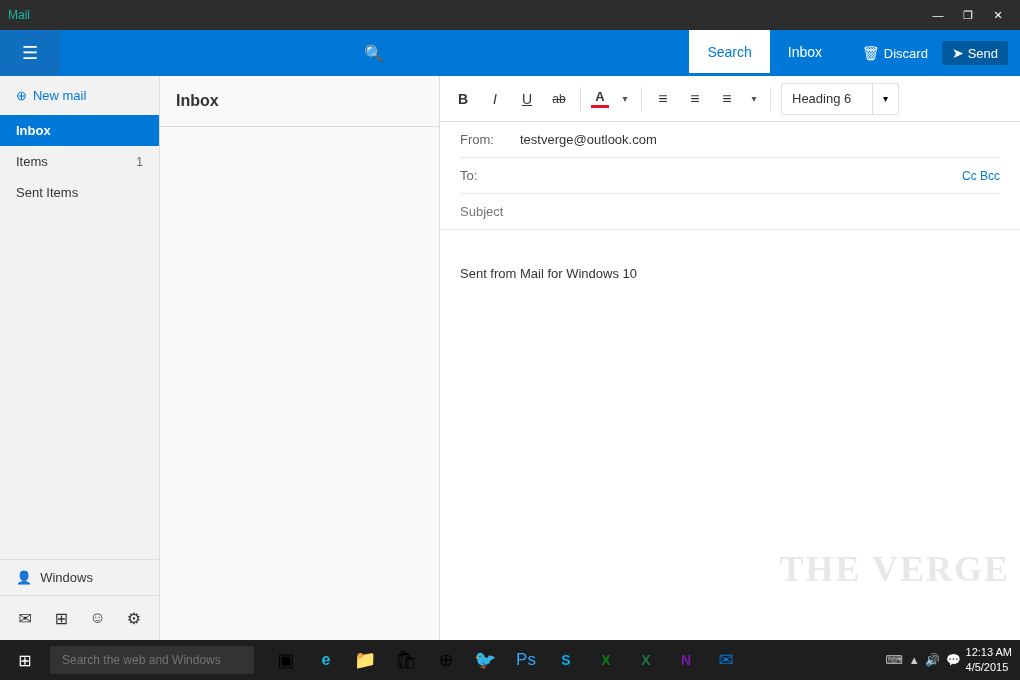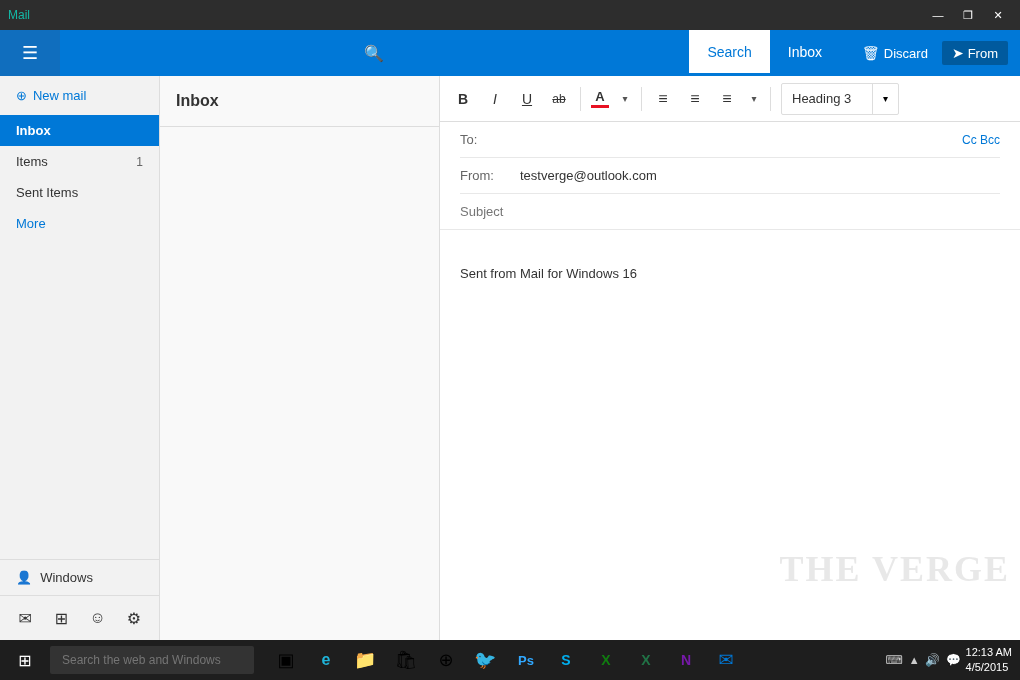--- a/index.html
+++ b/index.html
@@ -283,21 +283,21 @@
         <span>Inbox</span>
       </div>
     </div>
     <div class="toolbar-actions">
       <button class="action-btn">
         <span style="font-size:14px;">🗑</span>
         <span>Discard</span>
       </button>
       <button class="action-btn" style="background:#005a9e;border-radius:2px;">
         <span style="font-size:14px;">➤</span>
-        <span>From</span>
+        <span>Send</span>
       </button>
     </div>
   </div>
 
   <div class="main-area">
 
     <div class="sidebar">
       <div class="sidebar-new-mail">
         <span>⊕</span>
         <span>New mail</span>
@@ -306,23 +306,20 @@
         <span>Inbox</span>
         <span class="sidebar-nav-badge"></span>
       </div>
       <div class="sidebar-nav-item">
         <span>Items</span>
         <span class="sidebar-nav-badge">1</span>
       </div>
       <div class="sidebar-nav-item">
         <span>Sent Items</span>
         <span class="sidebar-nav-badge"></span>
-      </div>
-      <div class="sidebar-more">
-        <span>More</span>
       </div>
 
       <div style="flex:1;"></div>
 
       <div class="sidebar-bottom">
         <span>👤</span>
         <span>Windows</span>
       </div>
       <div style="display:flex;border-top:1px solid #ddd;padding:4px 8px;gap:2px;background:#f2f2f2;">
         <div class="bottom-icon-btn" style="color:#333;">✉</div>
@@ -353,43 +350,43 @@
           <div class="color-bar" style="background:#e81123;"></div>
         </button>
         <button class="fmt-dropdown-btn">▾</button>
         <div class="fmt-separator"></div>
         <button class="fmt-btn" style="font-size:16px;">≡</button>
         <button class="fmt-btn" style="font-size:16px;">≡</button>
         <button class="fmt-btn" style="font-size:16px;">≡</button>
         <button class="fmt-dropdown-btn">▾</button>
         <div class="fmt-separator"></div>
         <div class="heading-select">
-          <span class="heading-label">Heading 3</span>
+          <span class="heading-label">Heading 6</span>
           <div class="heading-dropdown">▾</div>
         </div>
       </div>
 
       <div class="compose-fields">
+        <div class="compose-field">
+          <span class="field-label">From:</span>
+          <span class="field-value">testverge@outlook.com</span>
+        </div>
         <div class="compose-field">
           <span class="field-label">To:</span>
           <input type="text" style="flex: 1 1 0%; border: none; outline: none; font-size: 13px; background: transparent;">
           <span class="field-actions">Cc Bcc</span>
         </div>
-        <div class="compose-field">
-          <span class="field-label">From:</span>
-          <span class="field-value">testverge@outlook.com</span>
-        </div>
         <div class="compose-subject">
           <input type="text" style="flex: 1 1 0%; border: none; outline: none; font-size: 13px; color: #0f172a; background: transparent;" placeholder="Subject">
         </div>
       </div>
 
       <div class="compose-body">
         <div style="margin-top:16px;">
-          <span class="compose-body-text">Sent from Mail for Windows 16</span>
+          <span class="compose-body-text">Sent from Mail for Windows 10</span>
         </div>
       </div>
 
       <div class="watermark">THE VERGE</div>
 
     </div>
   </div>
 </div>
 
 <div class="taskbar">
@@ -410,21 +407,21 @@
     <div class="taskbar-app">
       <span class="taskbar-app-icon">🛍</span>
     </div>
     <div class="taskbar-app">
       <span class="taskbar-app-icon">⊕</span>
     </div>
     <div class="taskbar-app">
       <span class="taskbar-app-icon" style="color:#1da1f2;">🐦</span>
     </div>
     <div class="taskbar-app">
-      <span class="taskbar-app-icon" style="color:#31a8ff;font-weight:bold;font-size:13px;">Ps</span>
+      <span class="taskbar-app-icon" style="color:#31a8ff;font-weight:normal;font-size:17px;">Ps</span>
     </div>
     <div class="taskbar-app">
       <span class="taskbar-app-icon" style="color:#00aff0;font-weight:bold;font-size:14px;">S</span>
     </div>
     <div class="taskbar-app">
       <span class="taskbar-app-icon" style="color:#107c10;font-weight:bold;font-size:14px;">X</span>
     </div>
     <div class="taskbar-app">
       <span class="taskbar-app-icon" style="color:#217346;font-weight:bold;font-size:14px;">X</span>
     </div>

